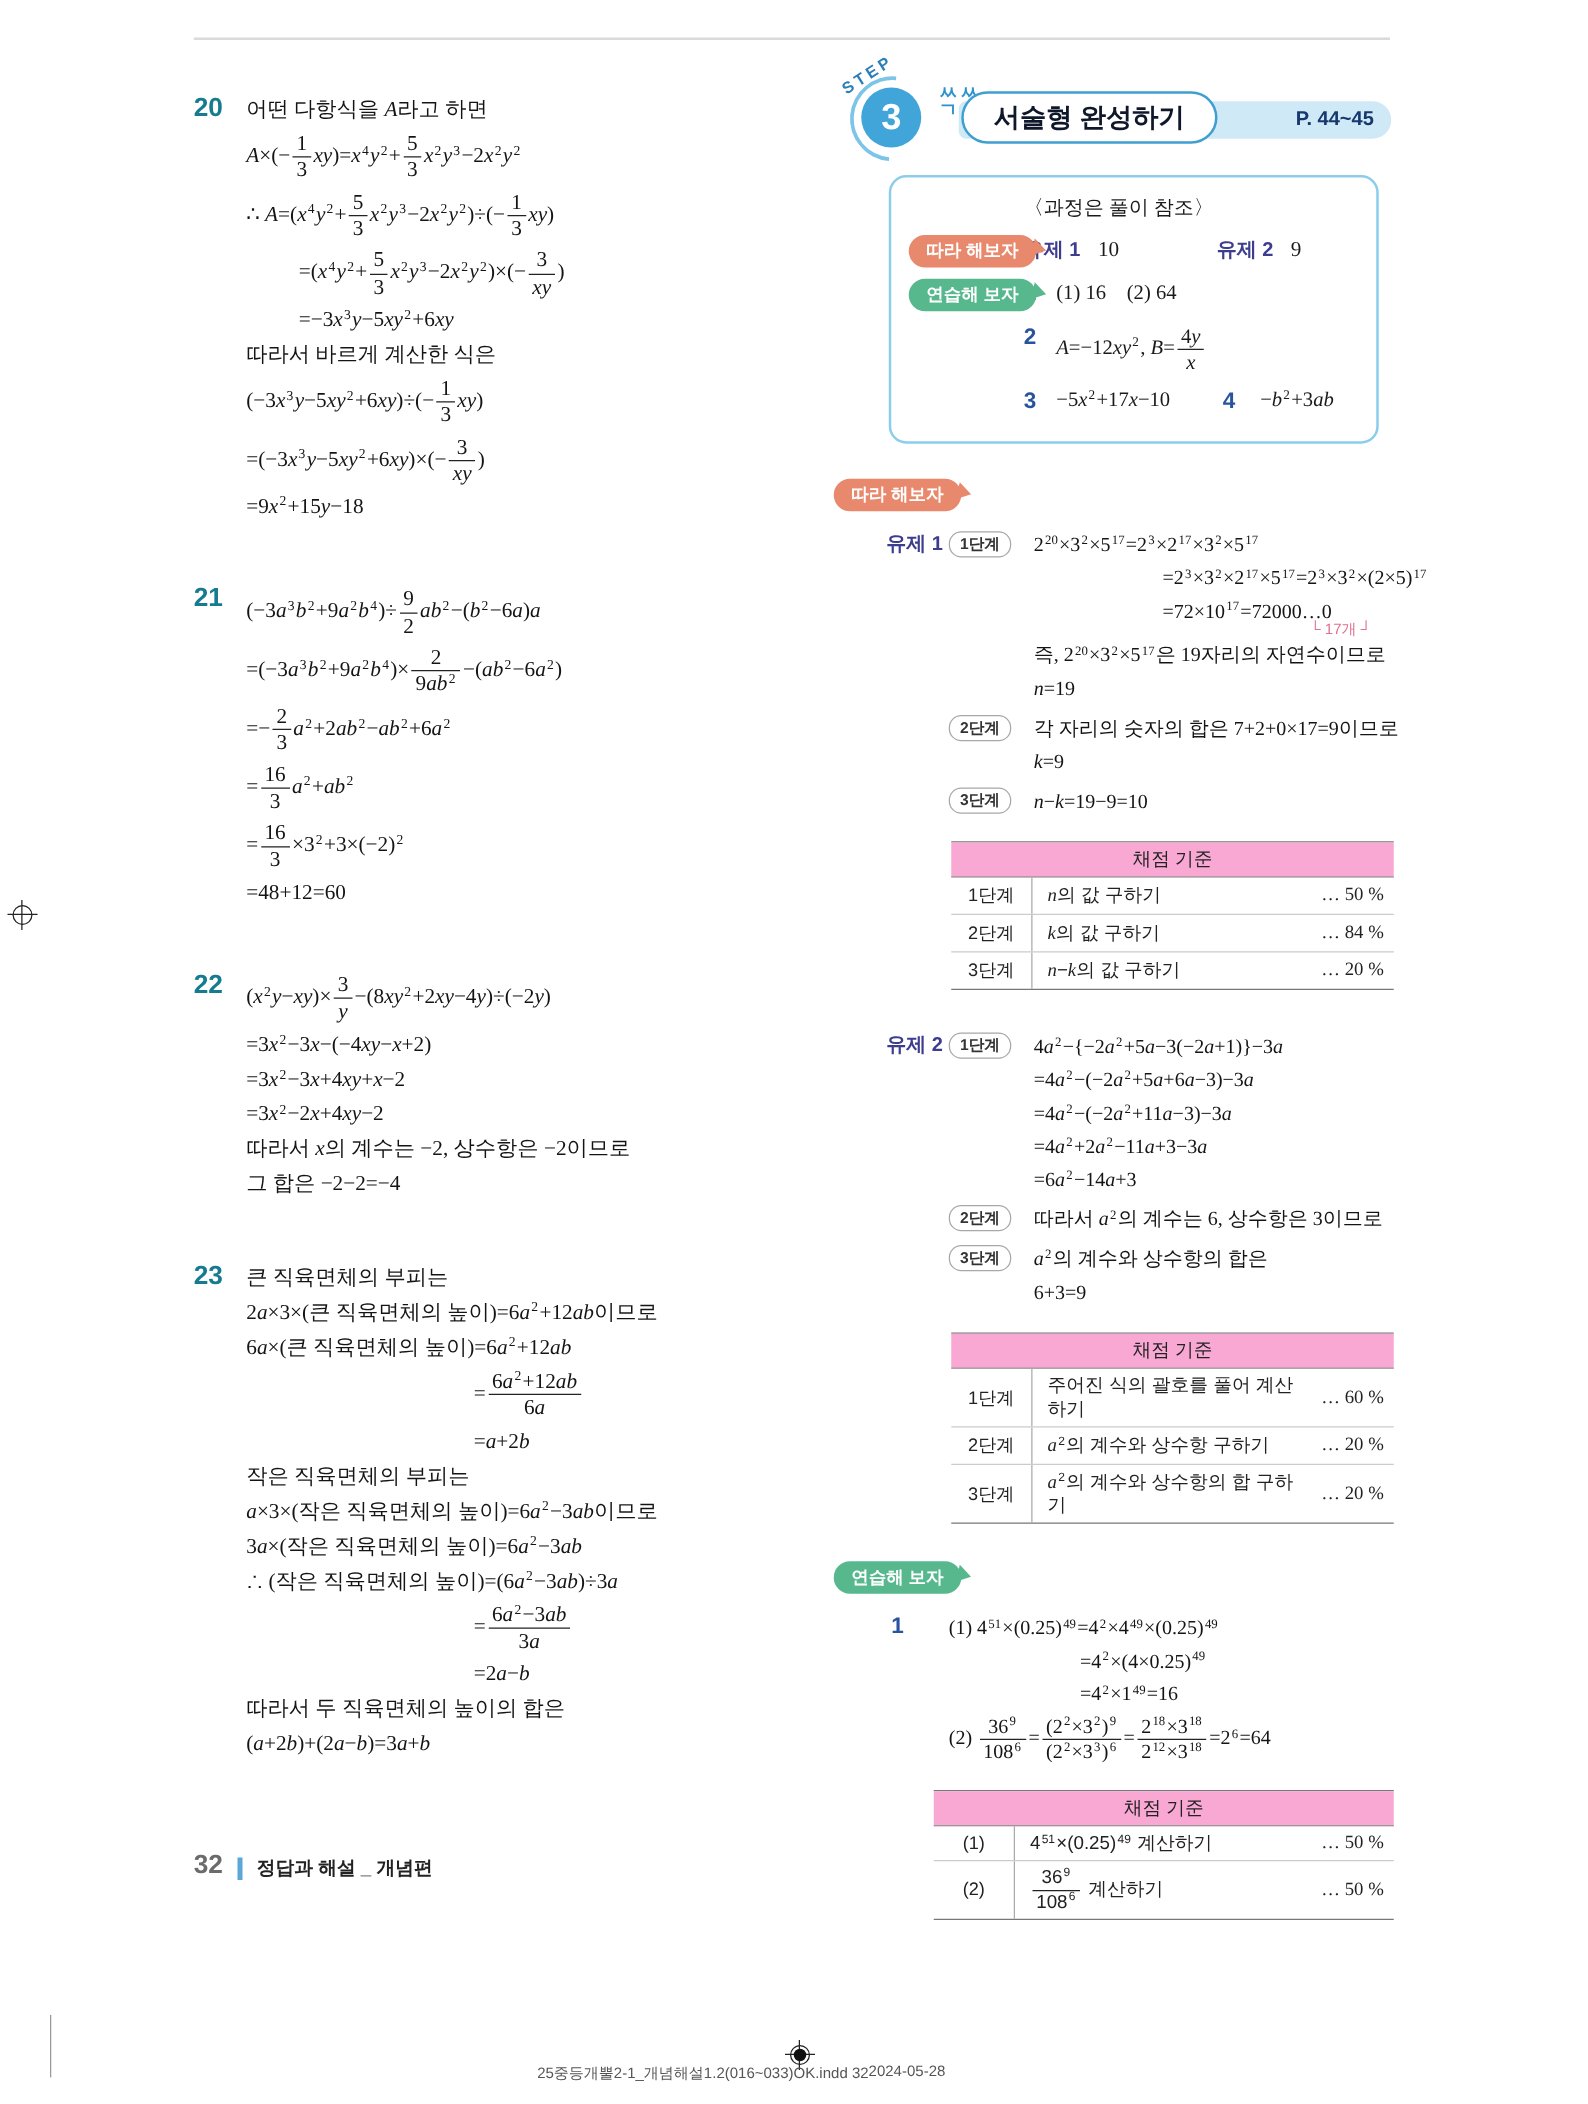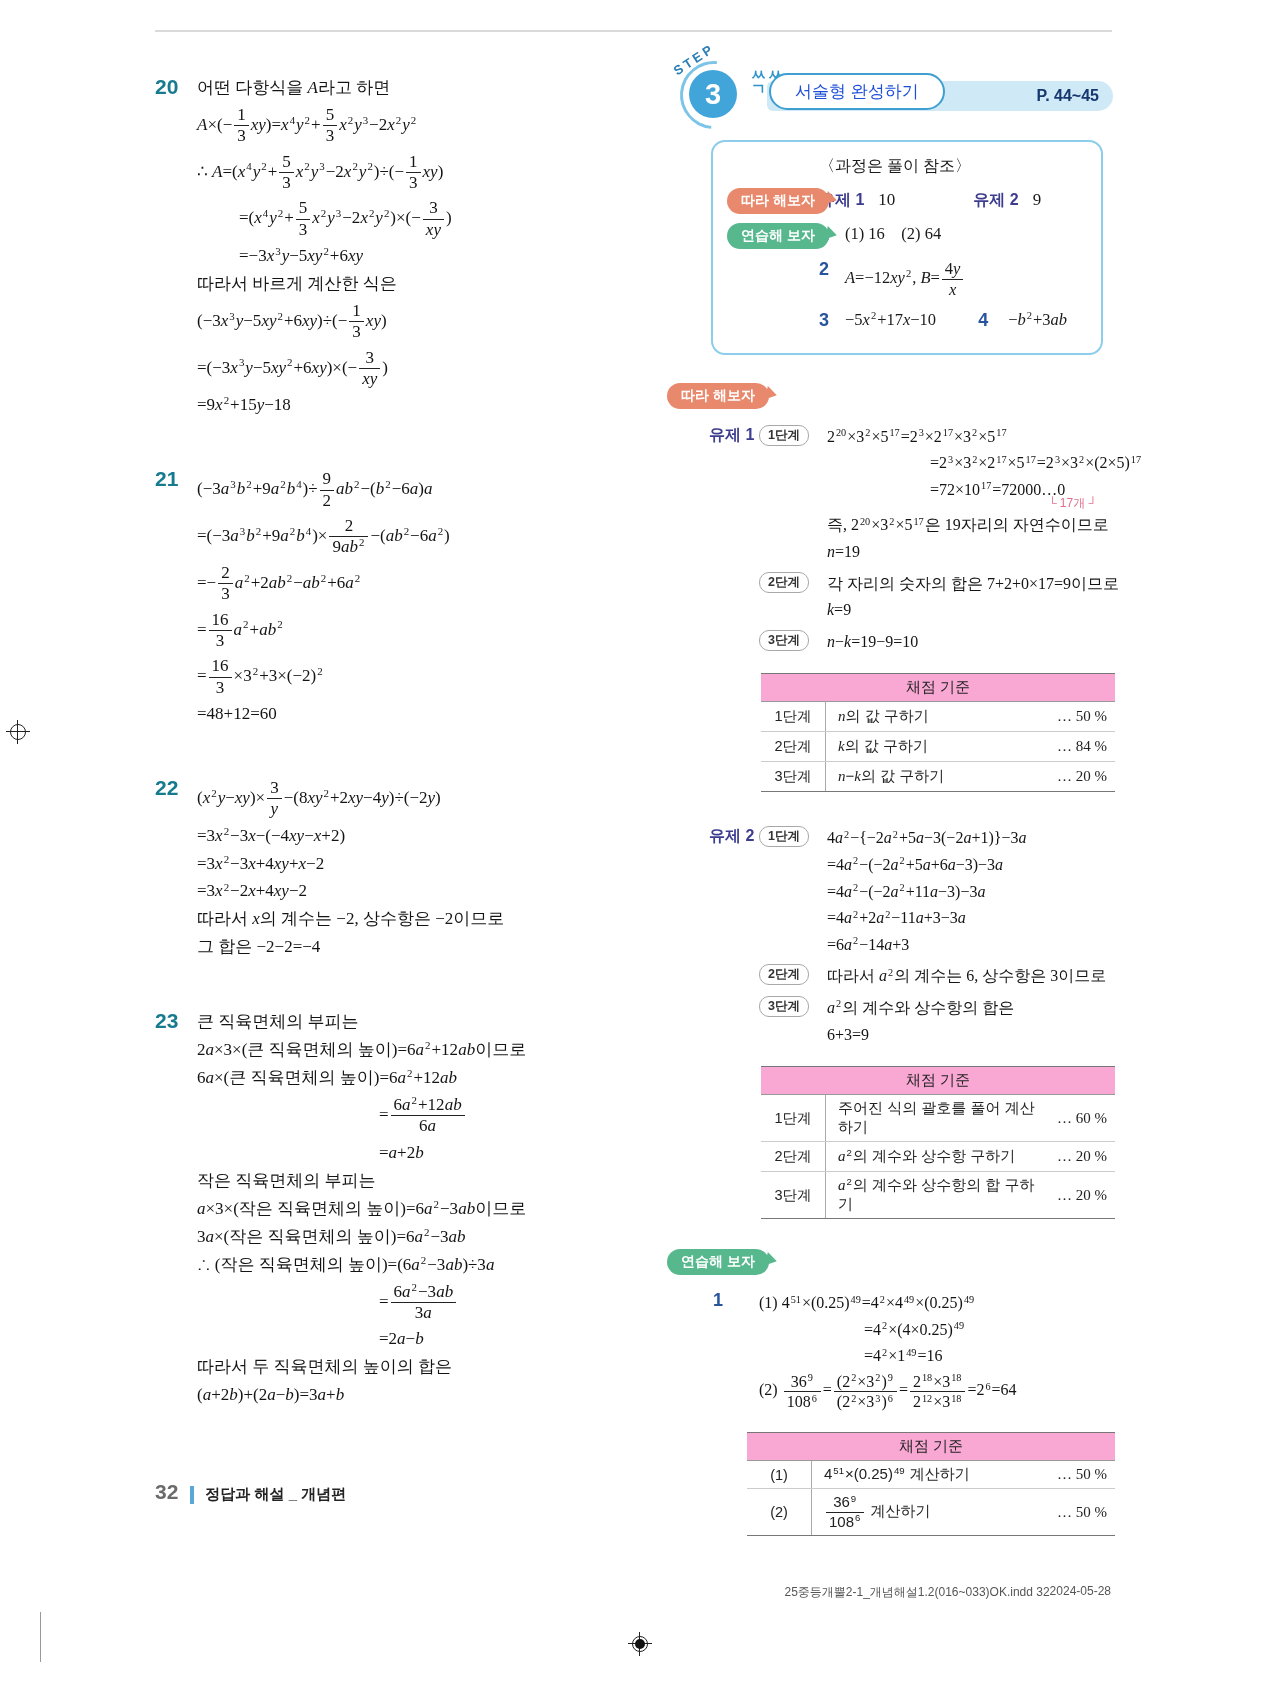--- a/index.html
+++ b/index.html
@@ -37,21 +37,21 @@
        border-right-color:transparent;border-bottom-color:transparent;border-radius:50%;
        transform:rotate(-40deg);}
   .circle{position:absolute;left:24px;top:26px;width:48px;height:48px;background:#42a5da;border-radius:50%;
           color:#fff;font-weight:bold;font-size:29px;display:flex;align-items:center;justify-content:center;}
   .scribble{position:absolute;left:86px;top:24px;color:#2e93cc;font-weight:bold;font-size:15px;line-height:0.95;}
   .scr{display:block;letter-spacing:2px;}
   .title-band{position:absolute;left:102px;right:2px;top:37px;height:30px;background:#cfe9f6;
               border-radius:6px 15px 15px 6px;}
   .page-ref{float:right;margin-right:14px;line-height:30px;color:#16386e;font-weight:bold;font-size:16px;}
   .title-pill{position:absolute;left:104px;top:29px;background:#fff;border:2.5px solid #3f9fd0;
-              border-radius:22px;padding:5px 24px;font-weight:normal;font-size:17px;color:#1d4ed8;}
+              border-radius:22px;padding:5px 24px;font-weight:bold;font-size:21px;color:#0f172a;}
 
   
   .badge{display:inline-block;position:relative;color:#fff;font-weight:bold;font-size:14px;
          padding:4px 14px;border-radius:13px;white-space:nowrap;}
   .badge:after{content:'';position:absolute;right:-8px;top:4px;width:0;height:0;
                border-top:7px solid transparent;border-bottom:7px solid transparent;
                border-left:11px solid #000;transform:rotate(14deg);}
   .badge-orange{background:#e8886c;}.badge-orange:after{border-left-color:#e8886c;}
   .badge-green{background:#57b88d;}.badge-green:after{border-left-color:#57b88d;}
   .section-badge-row{margin:28px 0 12px 2px;}
@@ -96,21 +96,21 @@
   
   .pblock{display:flex;align-items:flex-start;margin-top:10px;}
   .p-no{margin-left:48px;width:46px;flex:none;color:#27549c;font-weight:bold;font-size:18px;padding-top:3px;}
   .p-cont{flex:1;min-width:0;}
 
   
   .pagefoot{position:absolute;left:155px;top:1480px;display:flex;align-items:flex-end;}
   .pf-no{font-size:21px;font-weight:bold;color:#6b6b6b;}
   .pf-bar{width:4px;height:18px;background:#5aa7d8;margin:0 11px 0 12px;}
   .pf-title{font-size:15px;font-weight:bold;color:#222;}
-  .printline{position:absolute;left:75px;right:35px;top:1584px;display:flex;justify-content:flex-end;
+  .printline{position:absolute;left:75px;right:35px;top:1650px;display:flex;justify-content:center;
              font-size:12px;color:#555;}
   .cropline{position:absolute;left:40px;top:1612px;width:1px;height:50px;background:#999;}
 
   
   .reg{position:absolute;width:24px;height:24px;}
   .reg .vline{position:absolute;left:11px;top:0;width:1px;height:24px;background:#222;}
   .reg .hline{position:absolute;top:11px;left:0;height:1px;width:24px;background:#222;}
   .reg .ring{position:absolute;left:4px;top:4px;width:14px;height:14px;border:1px solid #222;border-radius:50%;}
   .reg .dot{position:absolute;left:7px;top:7px;width:10px;height:10px;background:#111;border-radius:50%;}
   .reg-left{left:6px;top:720px;}

